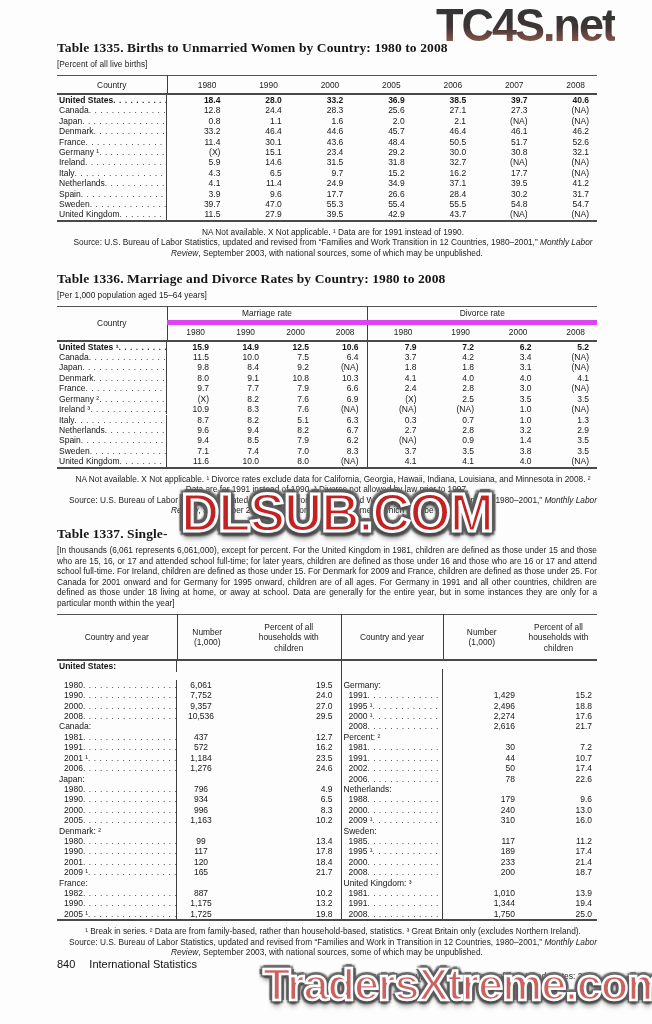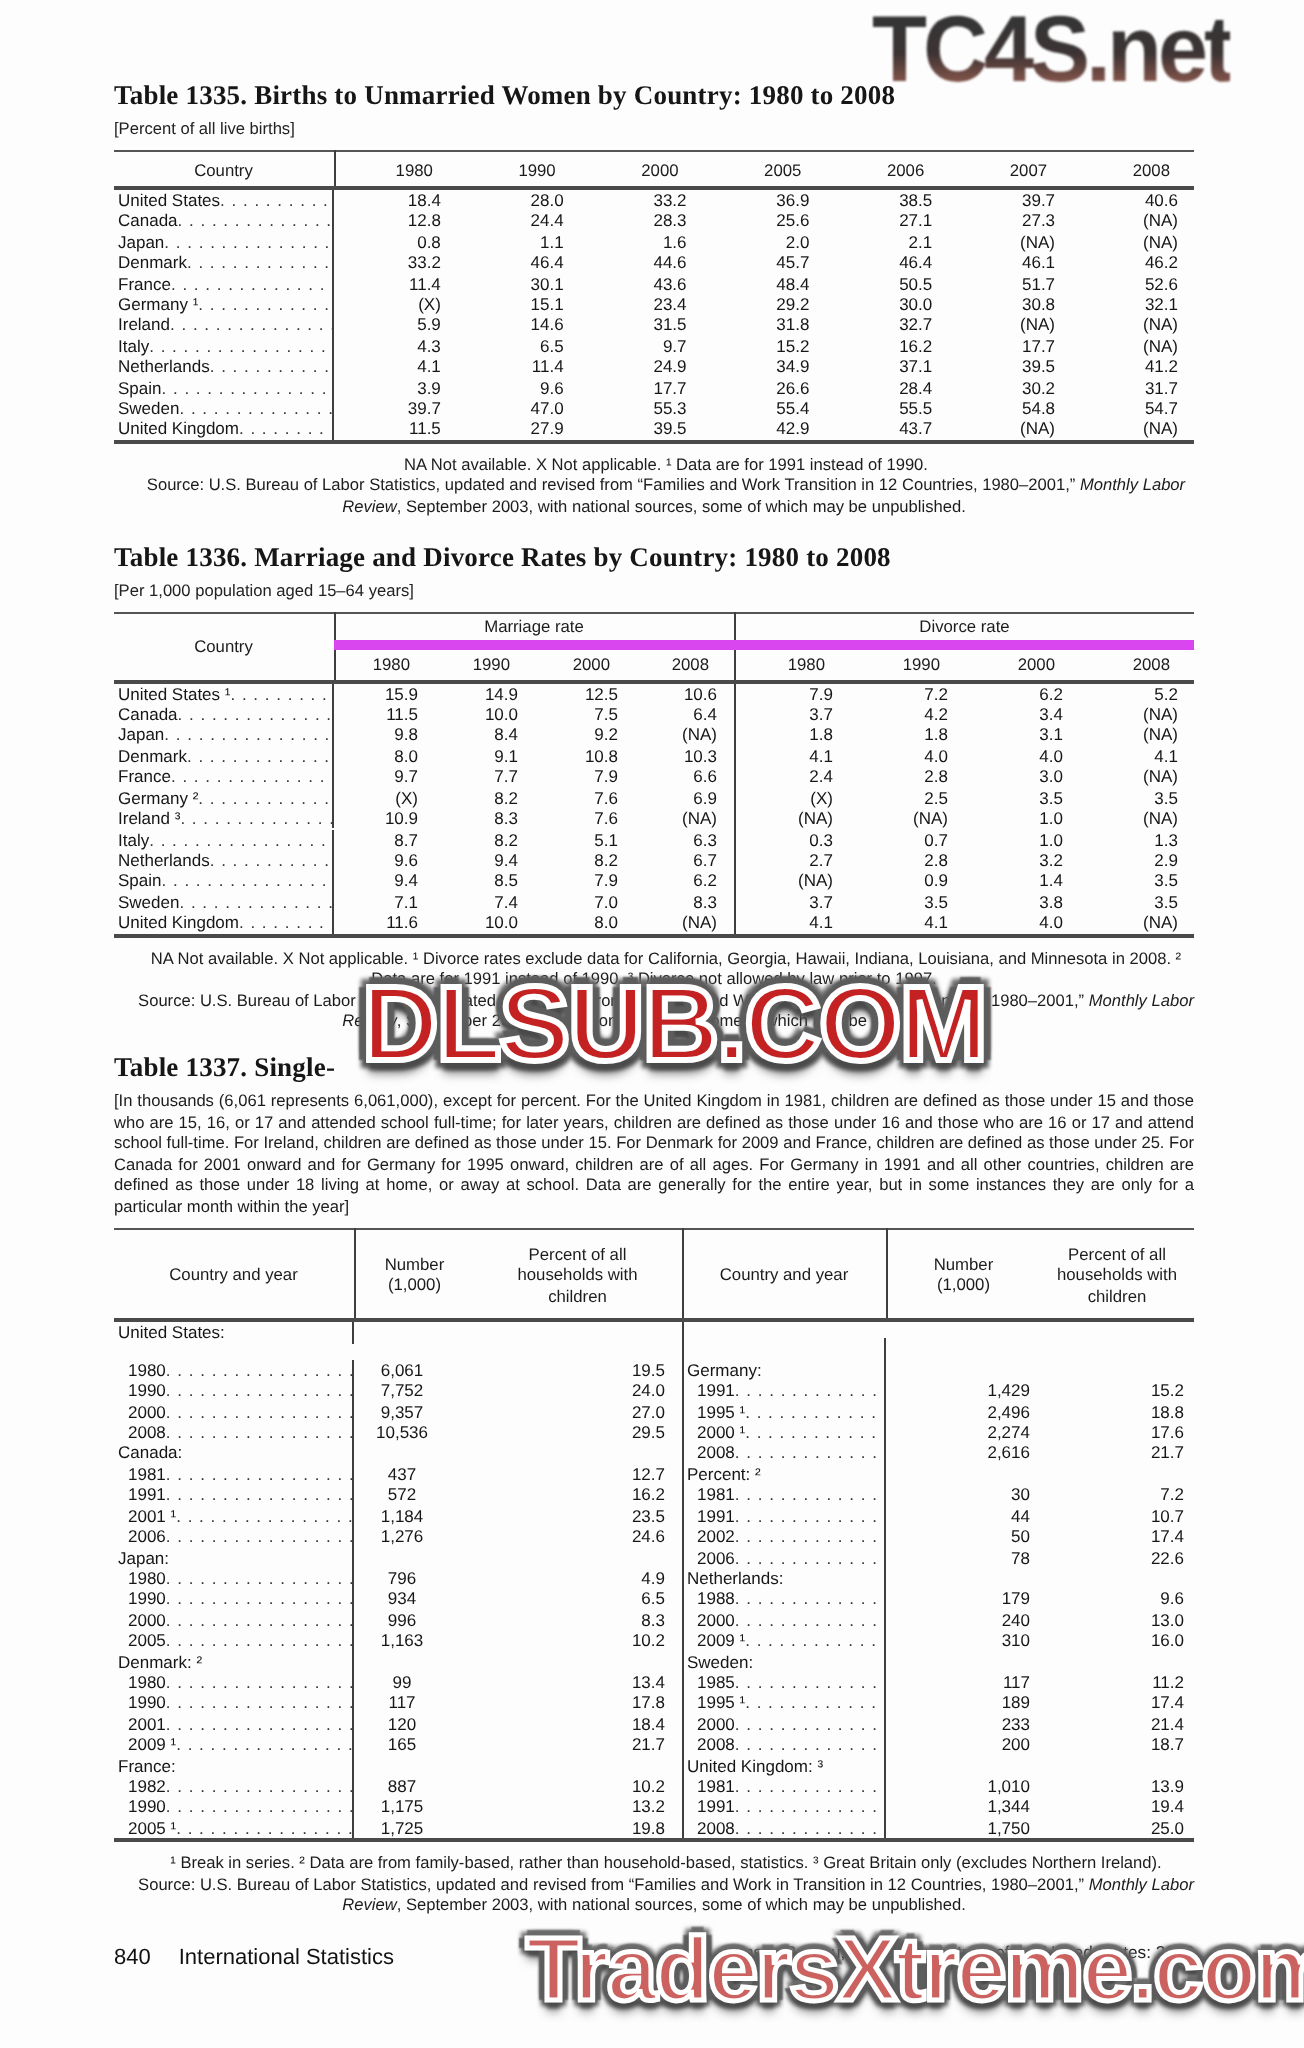--- a/index.html
+++ b/index.html
@@ -13,40 +13,40 @@
   .desc{font-size:8.3px;line-height:10.6px;margin-top:3px;text-align:justify;color:#1c1c1c;}
   table{border-collapse:collapse;table-layout:fixed;width:540px;margin-top:6px;
         border-top:1px solid #555;border-bottom:2px solid #4a4a4a;}
   thead{border-bottom:2px solid #4a4a4a;}
   th{font-weight:normal;font-size:8.4px;padding:0;vertical-align:middle;color:#1c1c1c;}
   td{font-size:8.5px;line-height:10.4px;padding:0;height:10.4px;white-space:nowrap;color:#161616;}
   .br{border-right:1px solid #3f3f3f;}
   .grp{border-bottom:5px solid #d946ef;text-align:center;height:13px;}
   .yh{text-align:right;padding-right:12px;}
   .num{text-align:right;padding-right:8px;}
-  tbody tr.first{font-weight:normal;}
+  tbody tr.first{font-weight:bold;}
   .lab{display:flex;align-items:baseline;overflow:hidden;}
   .lab .t{white-space:nowrap;padding-left:2px;}
   .leader{flex:1;white-space:nowrap;overflow:hidden;color:#333;font-size:8.5px;}
   .leader::after{content:" . . . . . . . . . . . . . . . . . . . . . . . . . . . . . . . . . . . . . . . . . . . . . .";letter-spacing:.5px;}
   #t1335 thead th{height:17px;}
   #t1336 .yh2{height:15px;}
   #t1337 thead th{height:44px;line-height:10.4px;}
   #t1337 .ch{text-align:center;}
   #t1337 .leader::after{content:none;}
   #t1337 td[data-t="y"] .leader::after{content:" . . . . . . . . . . . . . . . . . . . . . . . . . . . . . . . . . .";letter-spacing:.5px;}
   #t1337 td[data-t="y"] .t{padding-left:7px;}
   #t1337 .ln{text-align:center;padding-right:12px;}
   #t1337 .lp{text-align:right;padding-right:8px;}
   #t1337 .rn{text-align:right;padding-right:5px;}
   #t1337 .rp{text-align:right;padding-right:5px;}
   .fns{margin-top:5px;text-align:center;}
   .fns p{margin:0;font-size:8.3px;line-height:10.6px;text-indent:12px;color:#1c1c1c;}
   .fns i{font-style:italic;}
-  .footer-left{margin-top:15px;font-size:11px;color:#111;display:flex;gap:14px;align-items:baseline;}
+  .footer-left{font-size:11px;color:#111;display:flex;gap:14px;align-items:baseline;}
   .src-right{position:absolute;right:55px;top:971px;font-size:8.6px;color:#222;}
   
   .wm-top{position:absolute;left:436px;top:2px;z-index:5;
     font-family:"Liberation Sans",sans-serif;font-weight:800;font-size:45px;line-height:1;
     letter-spacing:-2px;transform:scaleY(1.04);
     background:linear-gradient(180deg,#353535 20%,#3d3434 55%,#7c5148 82%,#a0766a 100%);
     -webkit-background-clip:text;background-clip:text;color:transparent;
     filter:blur(.4px);}
   .wm-mid{position:absolute;left:181px;top:486px;z-index:6;
     font-family:"Liberation Sans",sans-serif;font-weight:700;font-size:53px;line-height:1;

